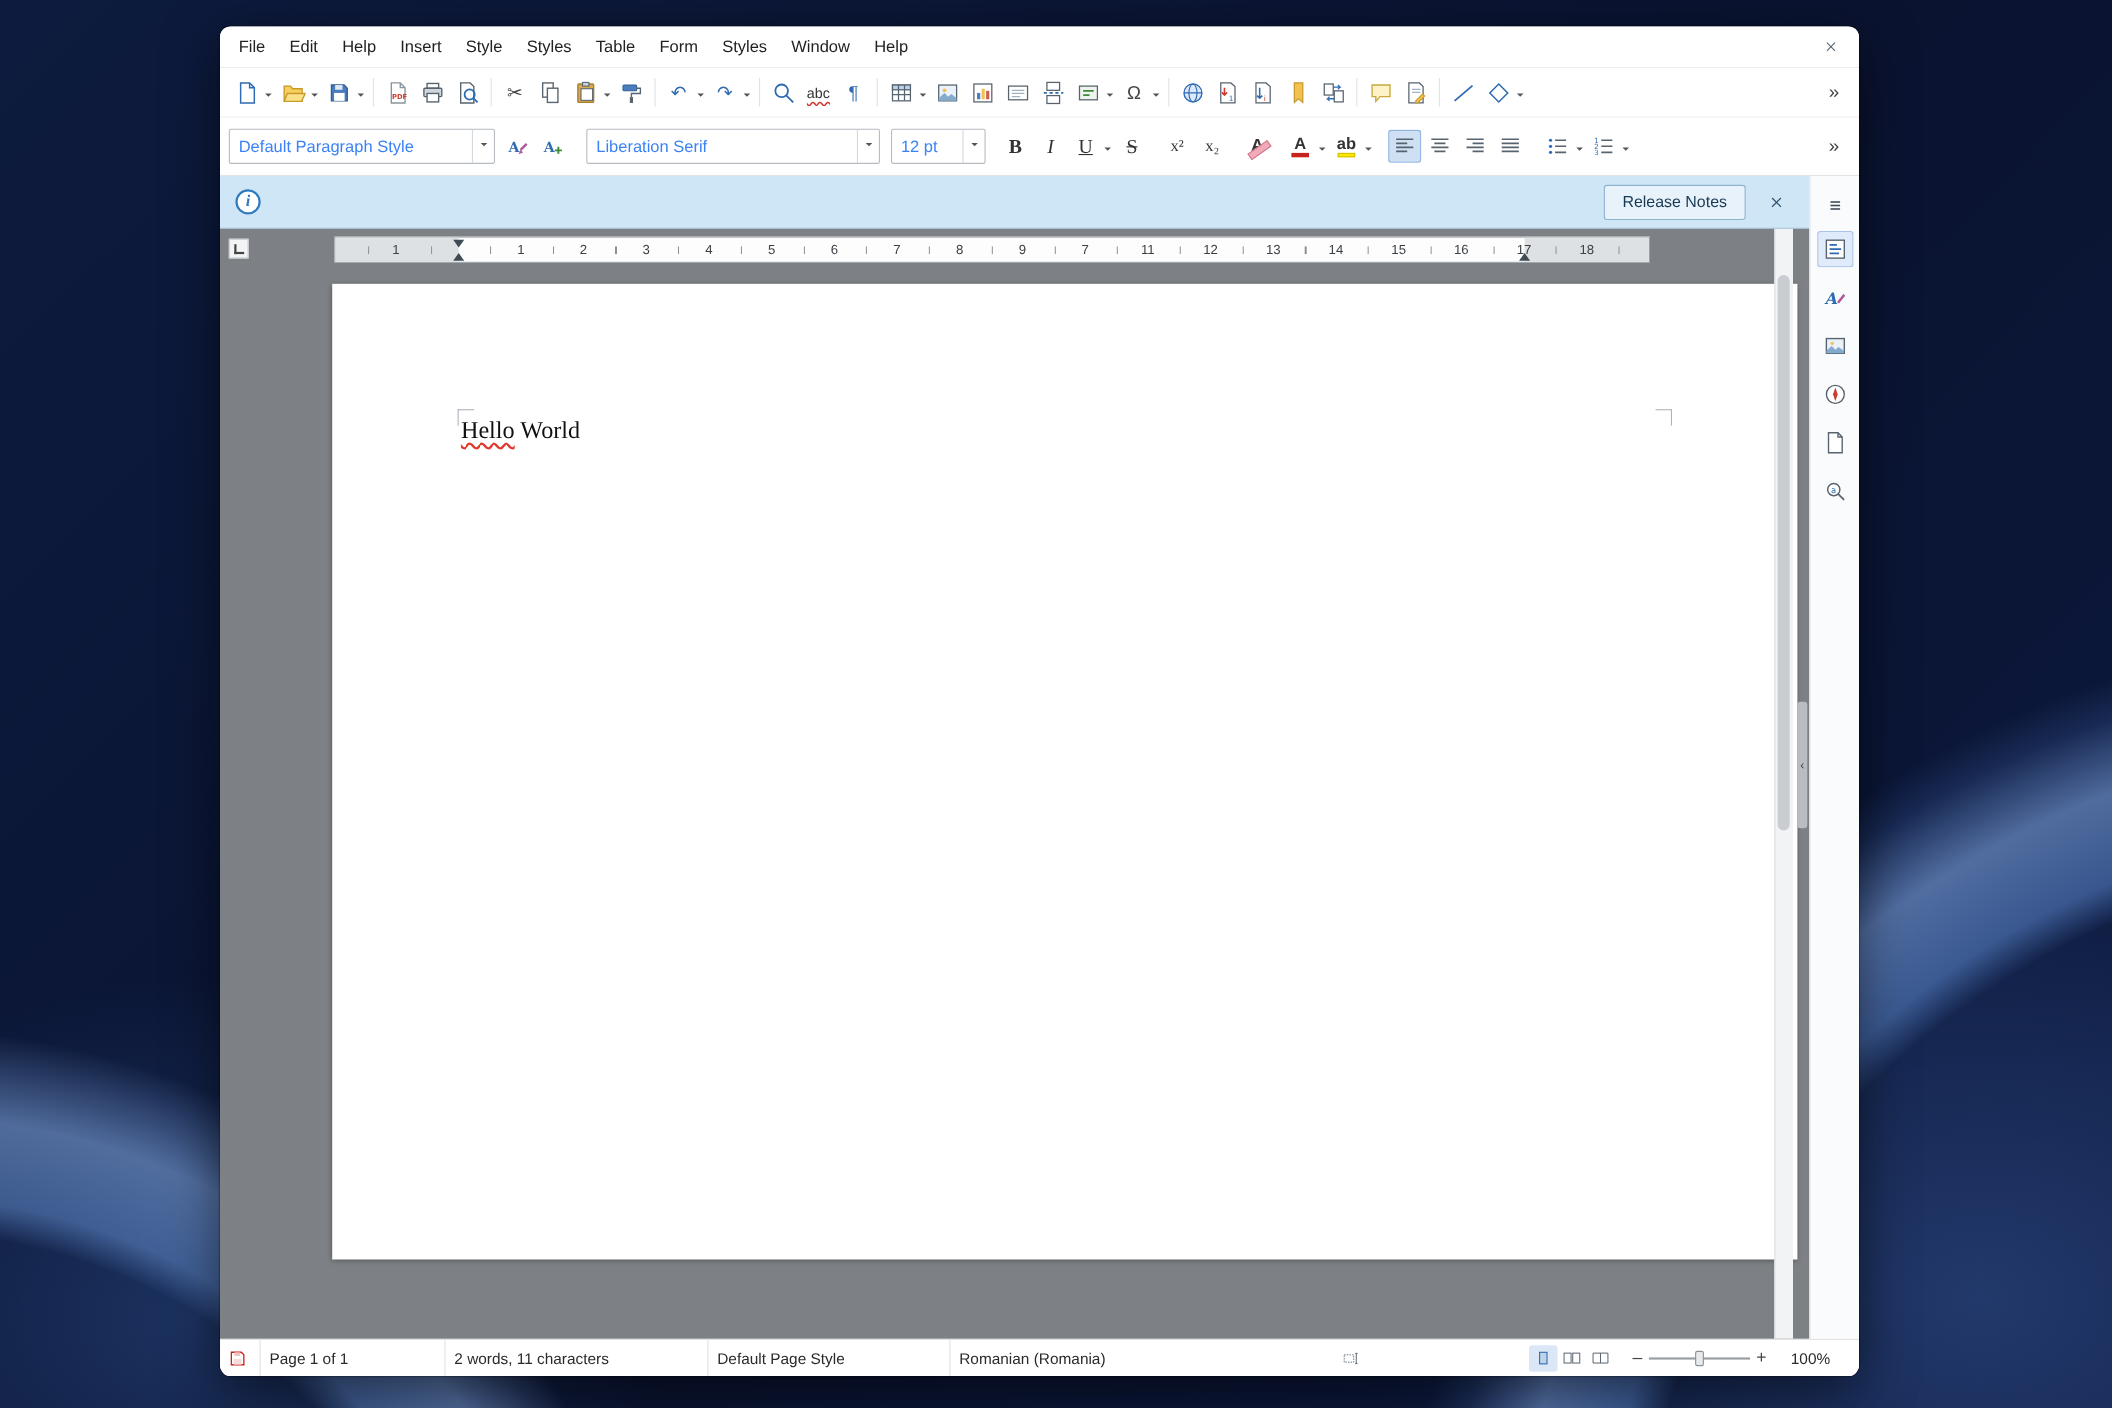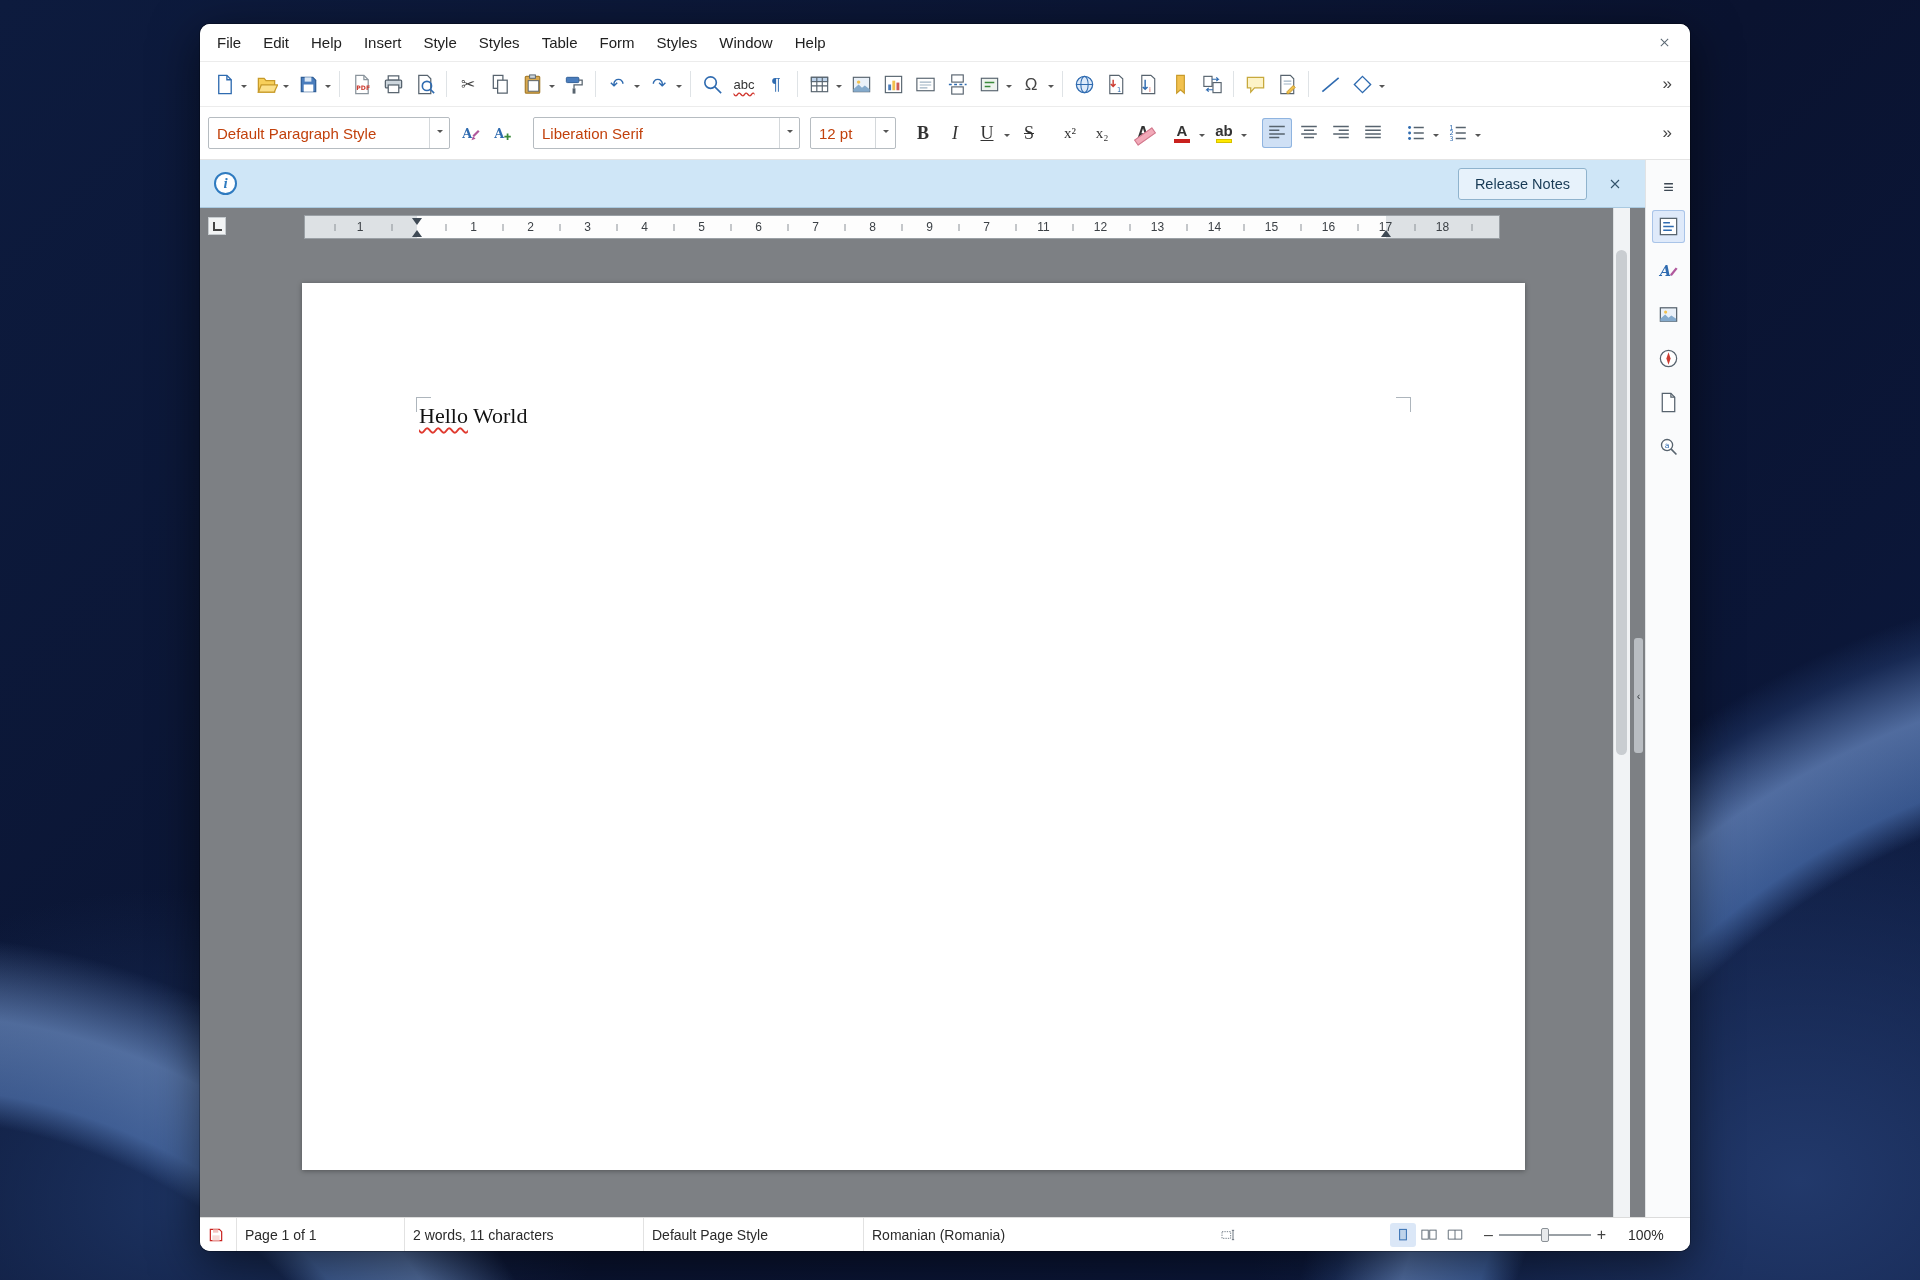--- a/index.html
+++ b/index.html
@@ -41,21 +41,21 @@
   .gic{font-size:17px;color:#444;line-height:1;}
   .gic.blue{color:#2f6bb0;}
   .dd{width:0;height:0;border:3.6px solid transparent;border-top-color:#555;margin:3px 3px 0 1px;align-self:center;transform:translateY(2px);}
   .tsep{width:1px;height:26px;background:#dfe3e6;margin:0 5px;flex:0 0 1px;}
   .tmore{margin-left:auto;font-size:17px;color:#444;padding:0 10px;}
   .abc{font-size:13px;color:#333;text-decoration:underline wavy #d0342c;text-underline-offset:3px;}
 
   .fmtbar{height:52px;flex:0 0 52px;display:flex;align-items:center;background:#fff;
     padding:0 8px;border-bottom:1px solid #e4e4e4;}
   .combo{height:30px;border:1px solid #b6bcc1;border-radius:2px;background:#fff;
-    display:flex;align-items:center;font-size:15px;color:#c2410c;}
+    display:flex;align-items:center;font-size:15px;color:#3b82f6;}
   .combo .cbtxt{padding:0 8px;white-space:nowrap;overflow:hidden;flex:1;}
   .combo .cbarr{width:19px;height:100%;border-left:1px solid #d4d8db;display:flex;align-items:center;justify-content:center;}
   .combo .cbarr .dd{margin:0;transform:none;}
   .fbtn{height:30px;min-width:30px;display:flex;align-items:center;justify-content:center;border-radius:3px;margin:0 1px;}
   .fbtn svg{width:22px;height:22px;}
   .fbtn.active{background:#cfe0f5;box-shadow:inset 0 0 0 1px #8fb4e0;}
   .serifg{font-family:"Liberation Serif",serif;font-size:18px;color:#333;}
   .colorstack{display:flex;flex-direction:column;align-items:center;line-height:1;}
   .colorstack .ltr{font-size:15px;font-weight:bold;color:#333;}
   .cbar{width:16px;height:4px;margin-top:1px;}
@@ -94,21 +94,21 @@
   .ruler .ticks{position:absolute;left:0;right:0;top:8px;height:7px;
     background:repeating-linear-gradient(to right,#8a9096 0 1px,transparent 1px 57px);
     background-position-x:140.5px;}
   .ruler-nums{position:absolute;left:140px;top:4px;display:flex;}
   .rn{flex:0 0 57px;text-align:center;font-size:12px;color:#3c4146;}
   .rn-margin{position:absolute;left:49px;top:4px;width:12px;text-align:center;font-size:12px;color:#3c4146;}
   .ind{position:absolute;width:0;height:0;border-left:5.5px solid transparent;border-right:5.5px solid transparent;}
   .ind.top{border-top:7px solid #3f4a55;top:2px;}
   .ind.bot{border-bottom:7px solid #3f4a55;top:14px;}
 
-  .page{position:absolute;left:102px;top:75px;width:1223px;height:887px;background:#fff;
+  .page{position:absolute;left:102px;top:50px;width:1332px;height:887px;background:#fff;
     box-shadow:0 1px 5px rgba(0,0,0,.35);}
   .corner{position:absolute;width:14px;height:14px;}
   .corner.tl{left:114px;top:114px;border-left:1px solid #adb5bc;border-top:1px solid #adb5bc;}
   .corner.tr{right:114px;top:114px;border-right:1px solid #adb5bc;border-top:1px solid #adb5bc;}
   .doc-text{position:absolute;left:117px;top:120px;font-family:"Liberation Serif",serif;
     font-size:22px;color:#111;white-space:pre;}
   .misspelled{text-decoration:underline wavy #e03a2f;text-decoration-thickness:1.5px;text-underline-offset:4px;}
 
   .vscroll{position:absolute;left:1413px;top:0;bottom:0;width:16px;background:#f1f3f5;border-left:1px solid #dcdfe1;}
   .vthumb{position:absolute;left:2px;width:11px;top:42px;height:505px;background:#c9cdd1;border-radius:6px;}

